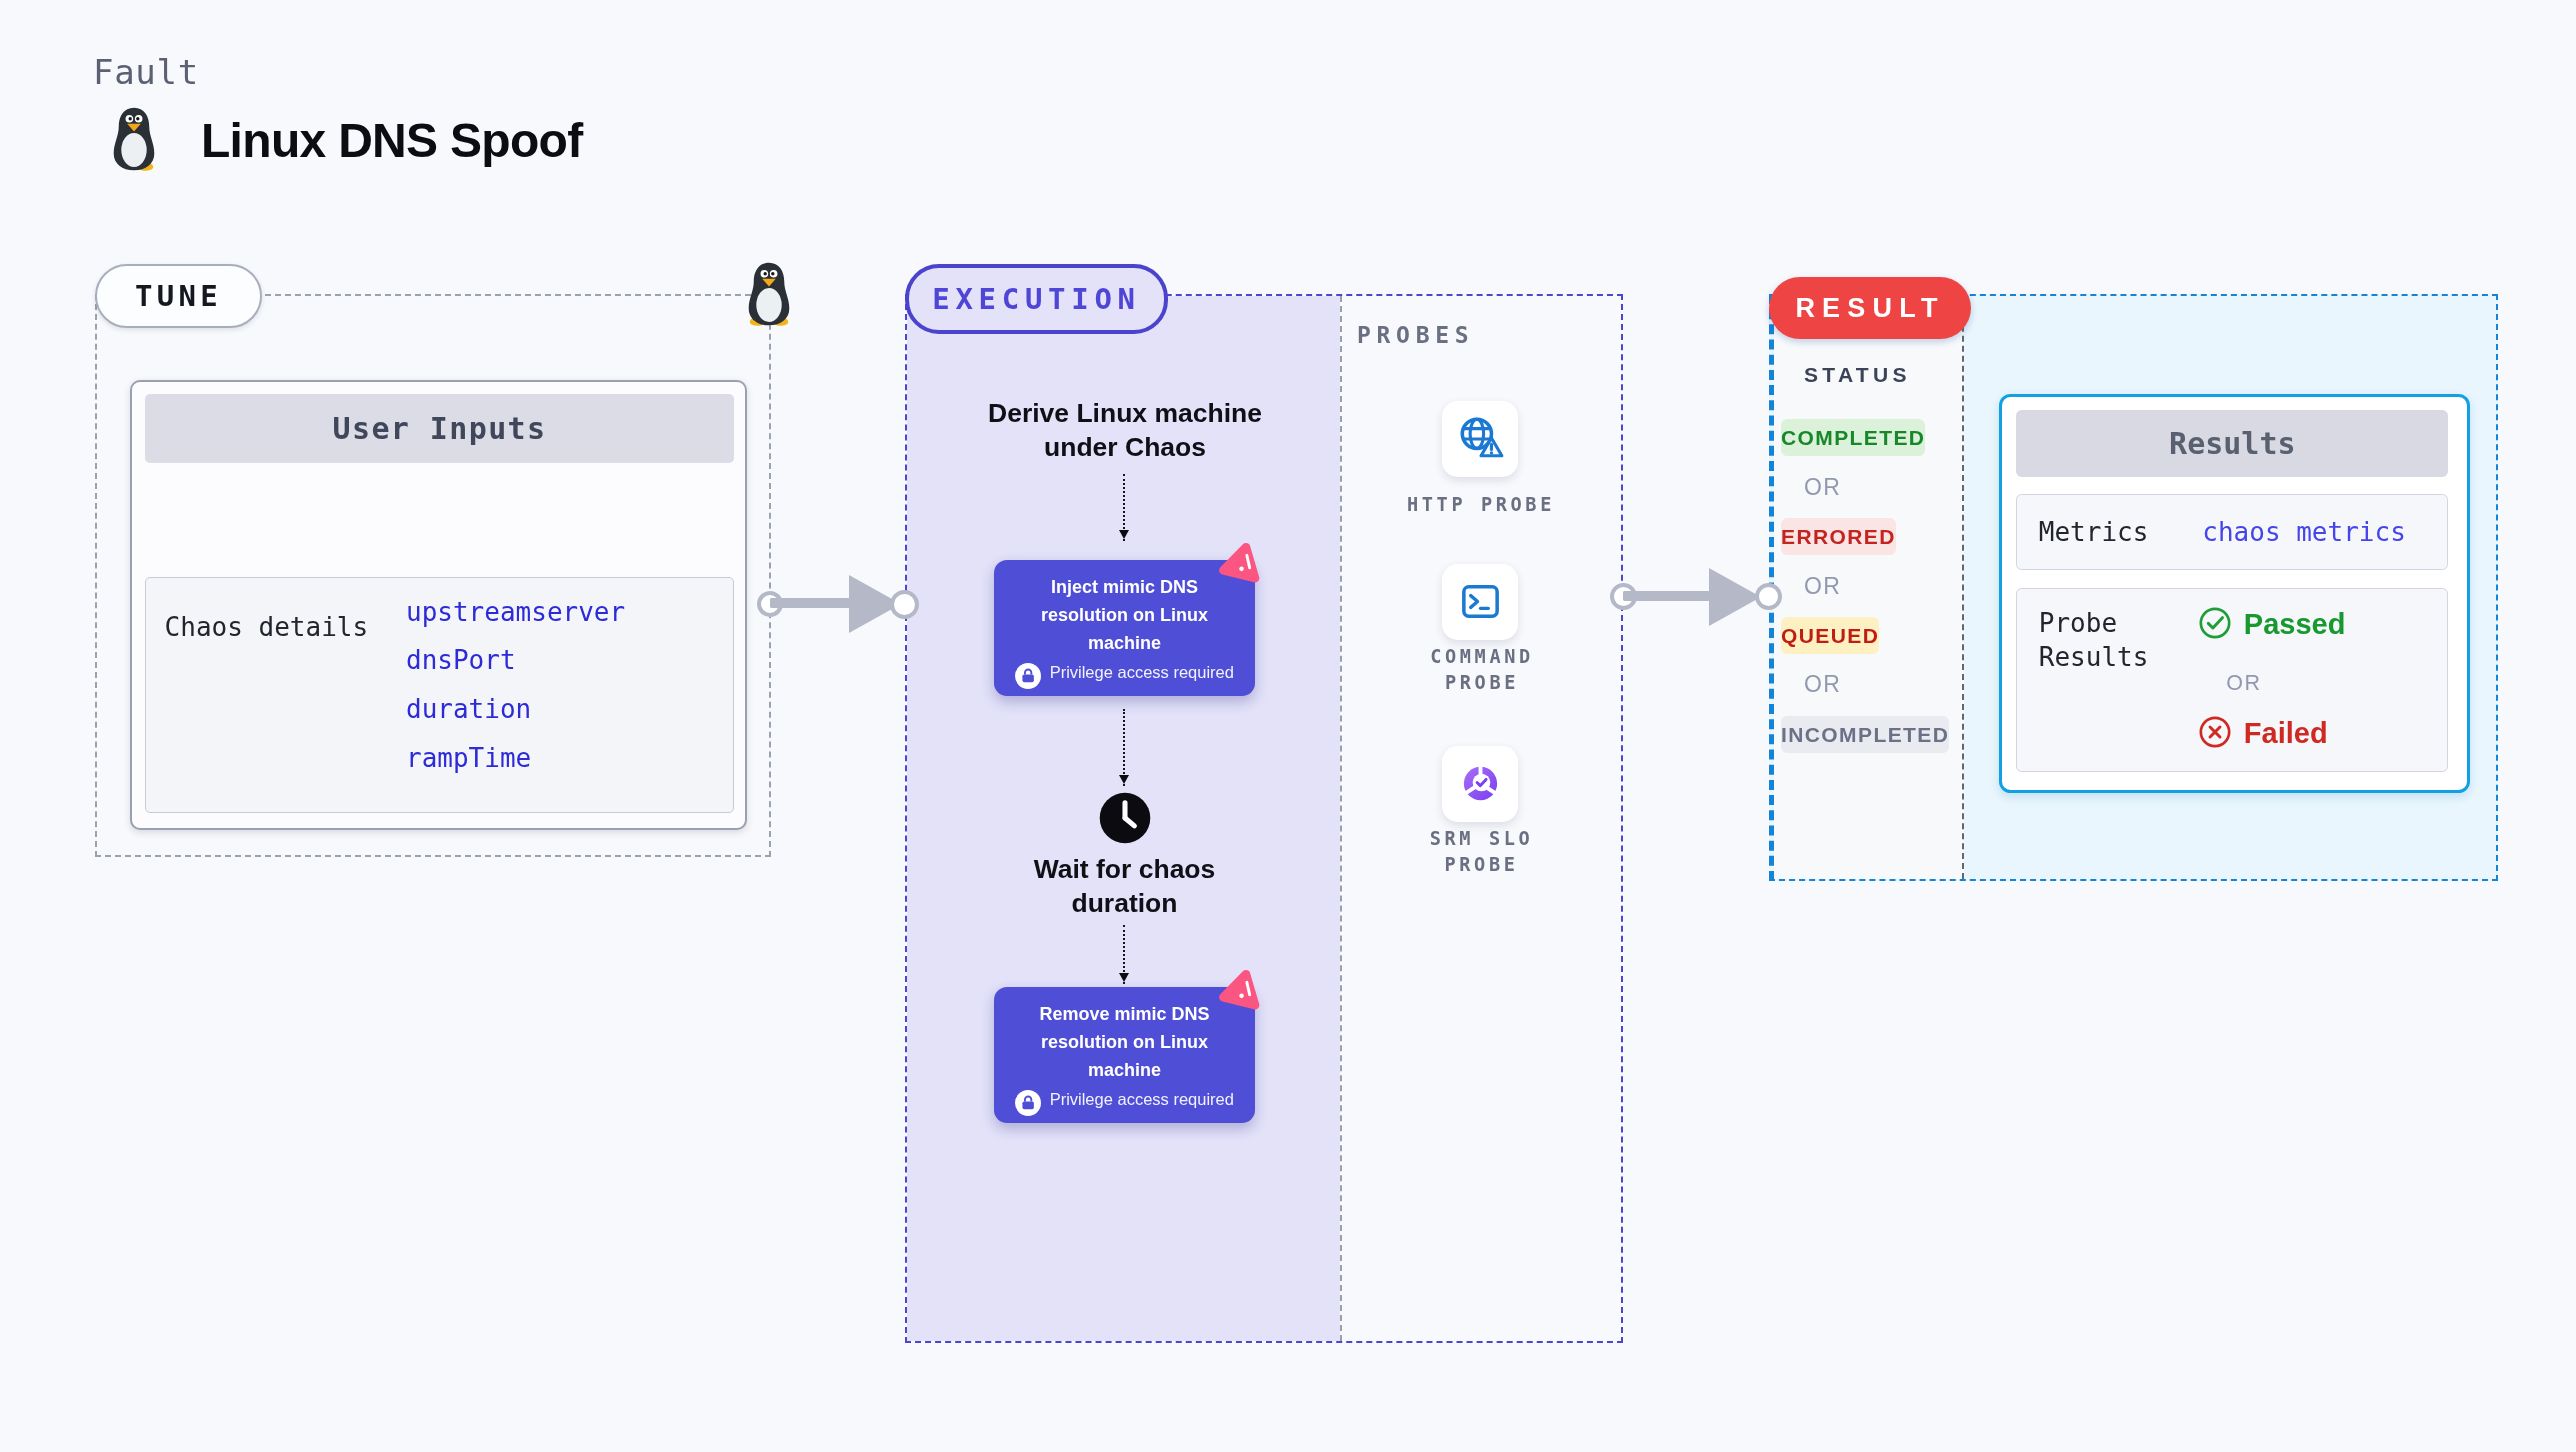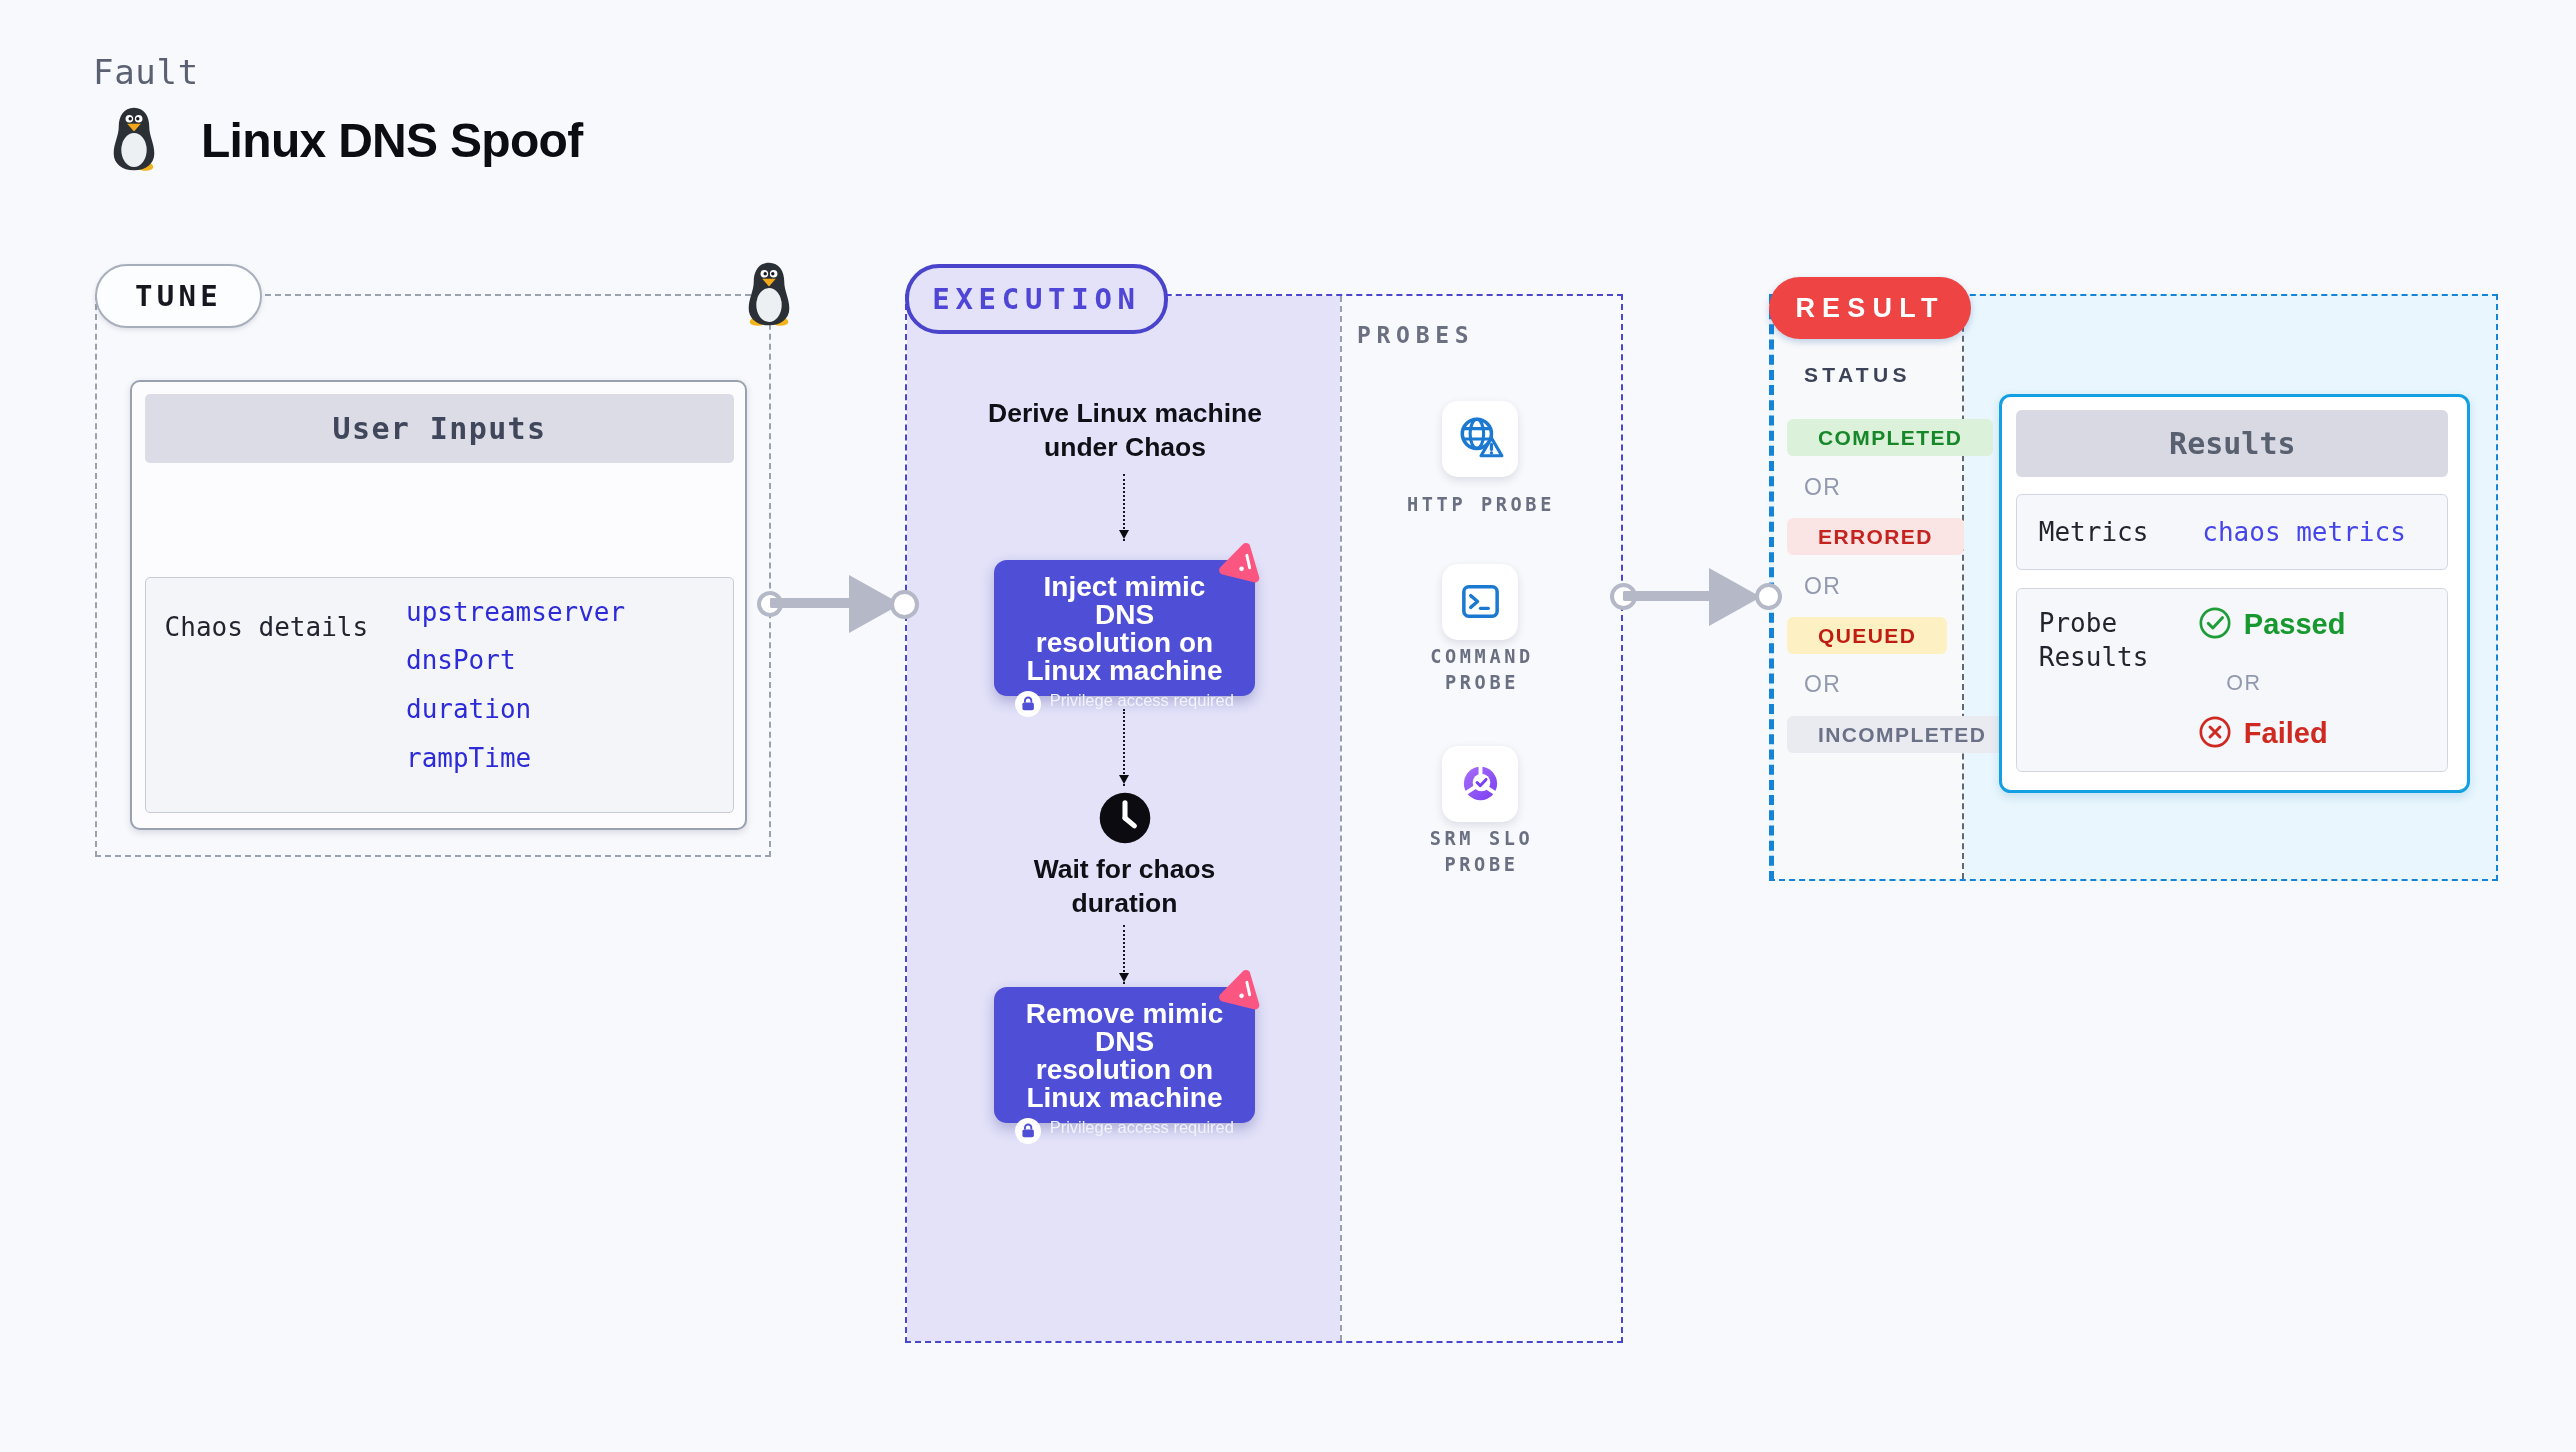--- a/index.html
+++ b/index.html
@@ -43,21 +43,21 @@
   .exec-fill{position:absolute;left:0;top:0;width:433px;height:100%;background:#e3e2f9;}
   .probes-divider{position:absolute;left:433px;top:0;height:100%;border-left:2.1px dashed #98a0ac;}
   .exec-pill{left:905px;top:264px;width:255px;height:62px;background:#e3e2f9;border:4.3px solid #4a43cc;
     font-family:"DejaVu Sans Mono",monospace;font-size:29px;font-weight:bold;letter-spacing:5.7px;color:#4f46d6;}
   .derive-text{position:absolute;left:72px;top:100px;width:292px;text-align:center;
     font-size:26.5px;font-weight:bold;line-height:34px;color:#0e1015;}
   .varrow{position:absolute;border-left:2.1px dotted #15161a;}
   .varrow::after{content:'';position:absolute;left:-6.4px;bottom:-2.9px;border:5.7px solid transparent;border-top:9.3px solid #0c0c10;}
   .chaos-node{position:absolute;width:261px;height:136px;background:#4f4ed6;border-radius:13px;
     box-shadow:0 5.7px 13px rgba(40,40,130,.28);color:#ffffff;text-align:center;box-sizing:border-box;padding-top:13px;}
-  .node-title{font-size:28px;font-weight:bold;line-height:28px;padding:0 30px;text-align:center;}
+  .node-title{font-size:18px;font-weight:bold;line-height:28px;padding:0 30px;text-align:center;}
   .priv-row{display:flex;justify-content:center;gap:8.6px;margin-top:6.4px;}
   .lock-circ{width:26px;height:26px;border-radius:50%;background:#ffffff;display:flex;align-items:center;justify-content:center;}
   .priv-text{font-size:16.5px;color:#f2f2fd;}
   .litmus{position:absolute;width:46px;height:46px;z-index:8;}
   .clock{position:absolute;width:52px;height:52px;}
   .wait-text{position:absolute;left:107px;top:556px;width:221px;text-align:center;
     font-size:26.5px;font-weight:bold;line-height:34px;color:#0e1015;}
 
   
   .probes-label{position:absolute;left:450px;top:26px;font-size:23px;font-weight:bold;letter-spacing:5.7px;color:#6a7082;}
@@ -66,22 +66,22 @@
   .probe-label{position:absolute;text-align:center;font-size:18.6px;font-weight:bold;letter-spacing:3.6px;
     color:#6a7082;line-height:26px;}
 
   
   .result-box{left:1769px;top:294px;width:729px;height:587px;border:2.9px dashed #1583d6;border-left-width:5px;
     background:#e9f6fd;box-sizing:border-box;}
   .status-col{position:absolute;left:0;top:0;width:188px;height:100%;background:#f8f9fb;border-right:2.1px dashed #5f6775;}
   .result-pill{left:1769px;top:277px;width:202px;height:62px;background:#ef4444;color:#ffffff;
     font-size:27px;font-weight:bold;letter-spacing:7.2px;box-shadow:0 2.9px 7.2px rgba(10,80,160,.25);}
   .status-label{position:absolute;left:30px;top:67px;font-size:21px;font-weight:bold;letter-spacing:4.3px;color:#3c4257;}
-  .status-badge{position:absolute;left:13px;height:37px;display:inline-flex;align-items:center;
-    padding:0 31px;border-radius:6.4px;font-size:21px;font-weight:bold;letter-spacing:1.4px;}
+  .status-badge{position:absolute;left:7px;height:37px;display:inline-flex;align-items:center;
+    padding:0 0;border-radius:6.4px;font-size:21px;font-weight:bold;letter-spacing:1.4px;}
   .b-completed{top:123px;background:#dcf1da;color:#178829;}
   .b-errored{top:222px;background:#fbe5e4;color:#c42420;}
   .b-queued{top:321px;background:#fdf1c4;color:#c01d12;}
   .b-incompleted{top:420px;background:#eaebf1;color:#6b7186;}
   .or-label{position:absolute;left:30px;font-size:23px;color:#9298ae;letter-spacing:1.4px;}
   .or1{top:178px;} .or2{top:277px;} .or3{top:375px;}
 
   .output-panel{position:absolute;left:225px;top:98px;width:471px;height:399px;background:#ffffff;
     border:3.6px solid #13a0e3;border-radius:11.5px;box-shadow:0 3.6px 10px rgba(20,120,190,.18);box-sizing:border-box;}
   .output-header{position:absolute;left:14.3px;top:13px;width:432px;height:67px;background:#d8d9e3;border-radius:5.7px;

